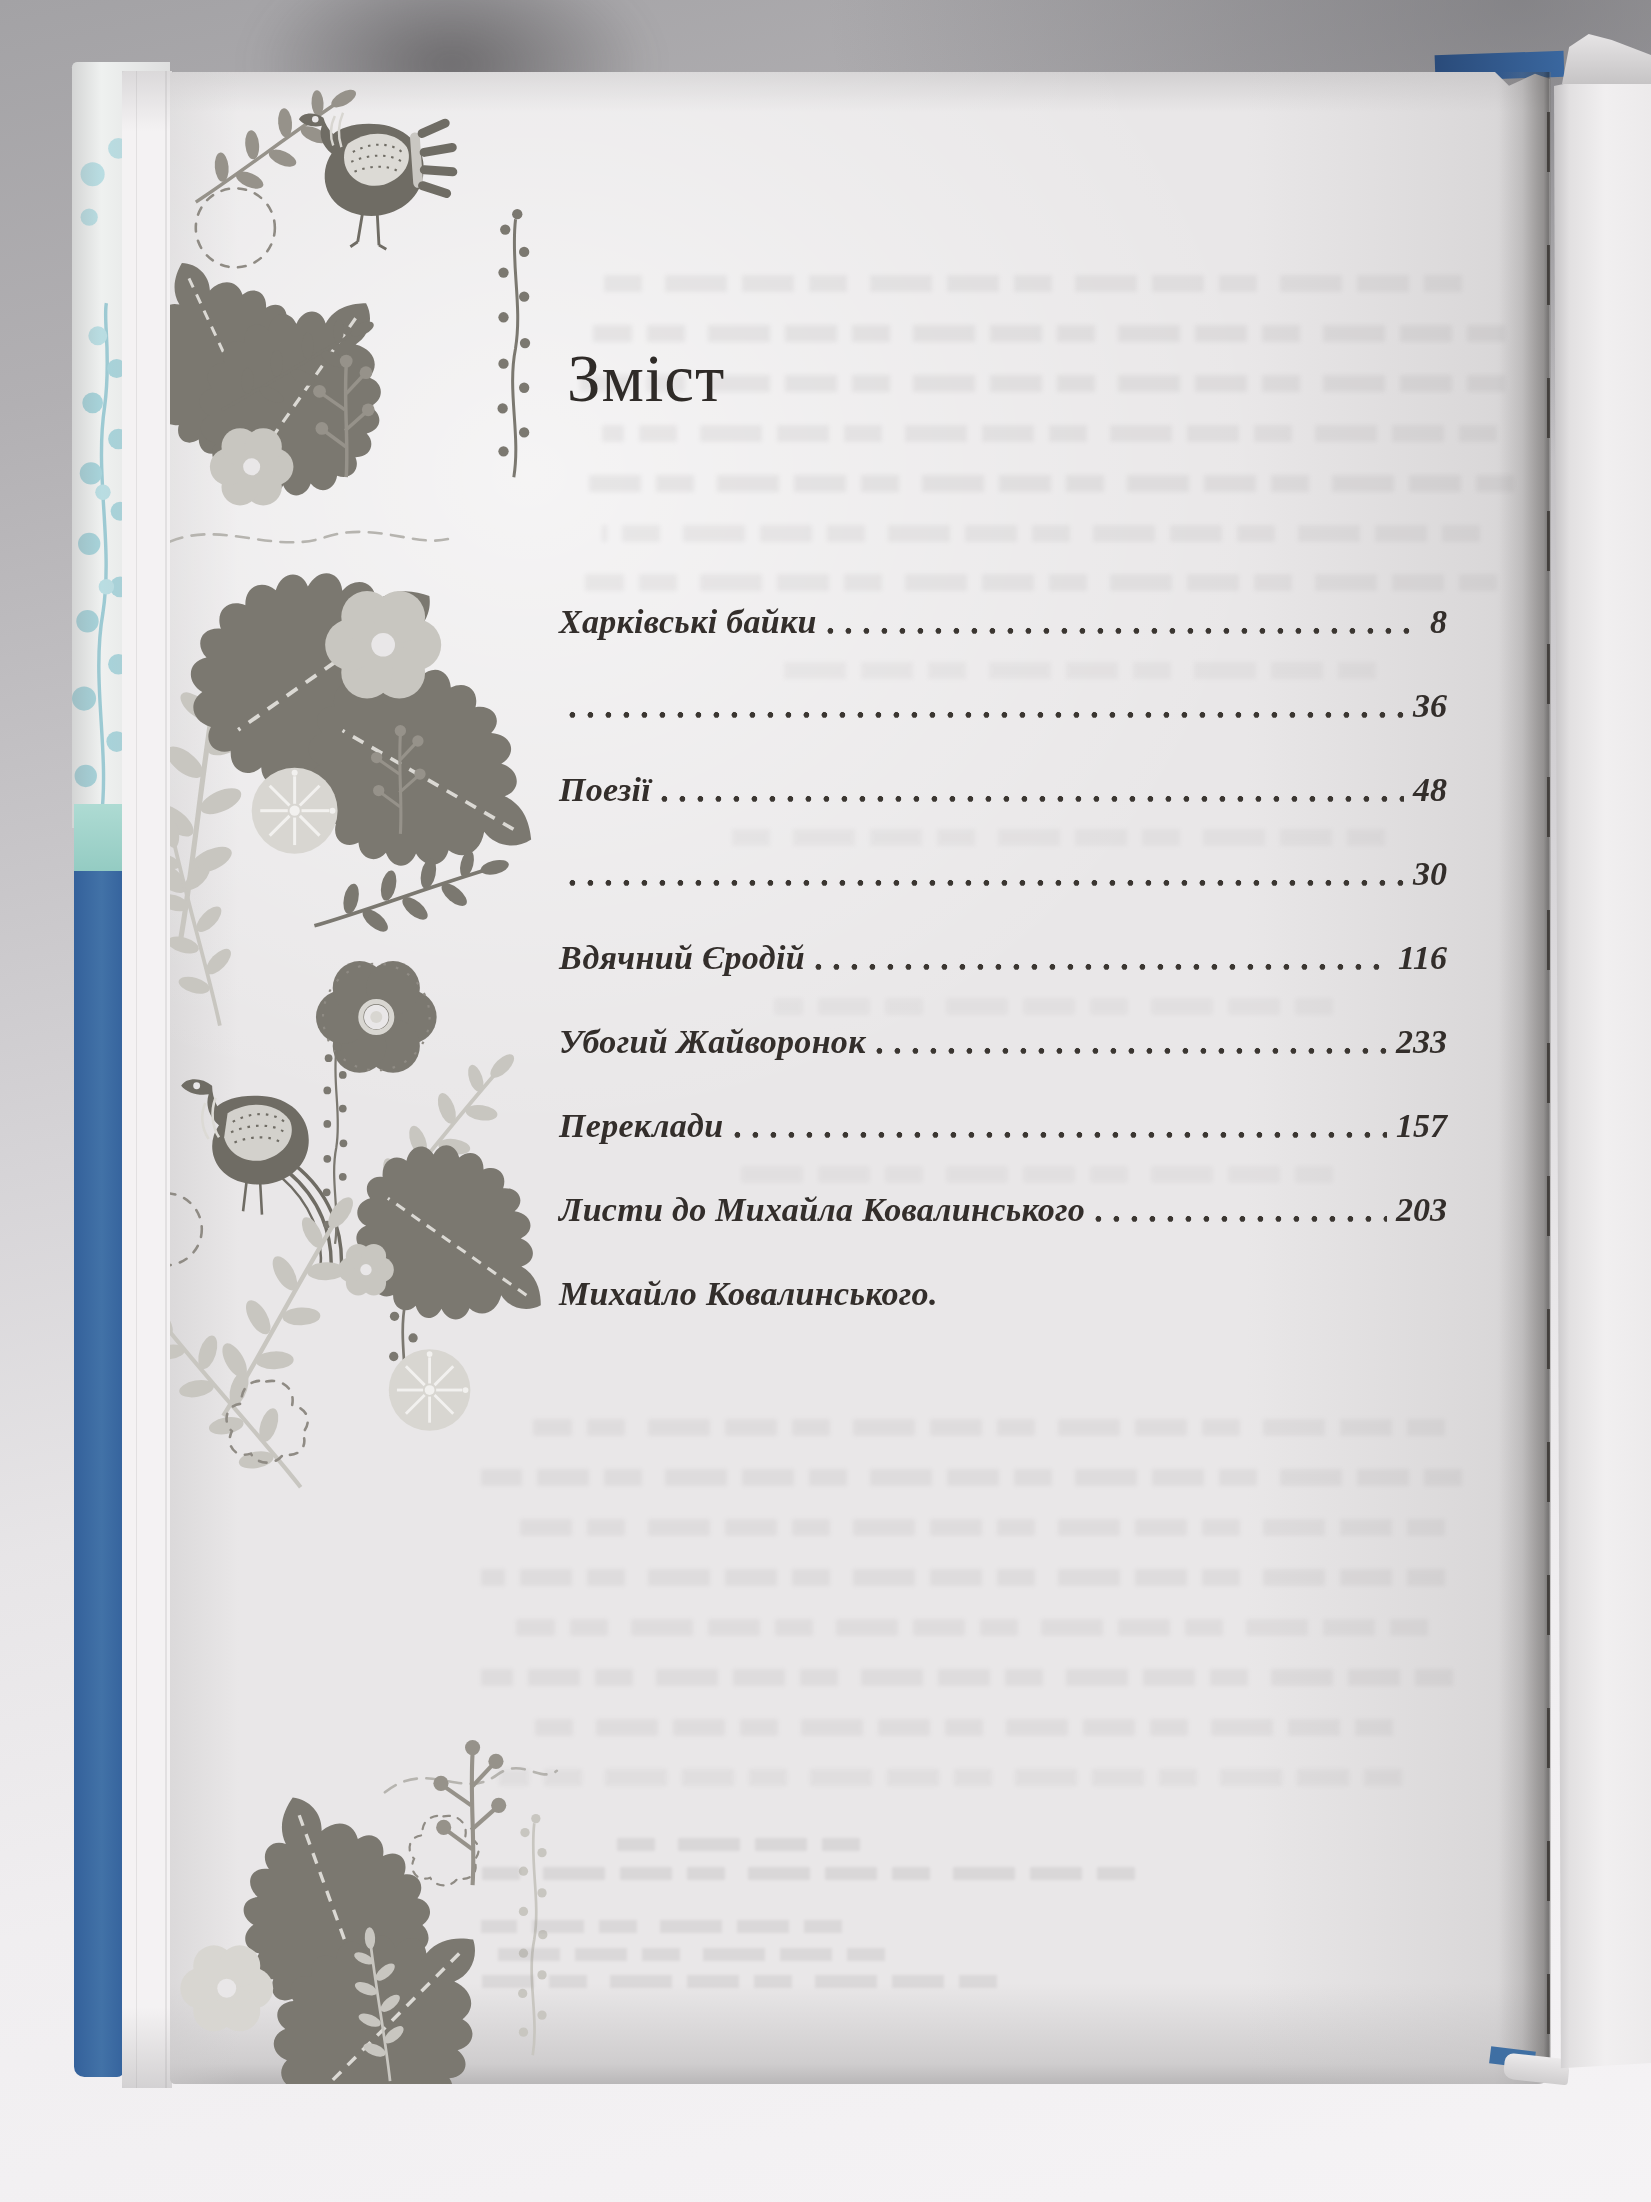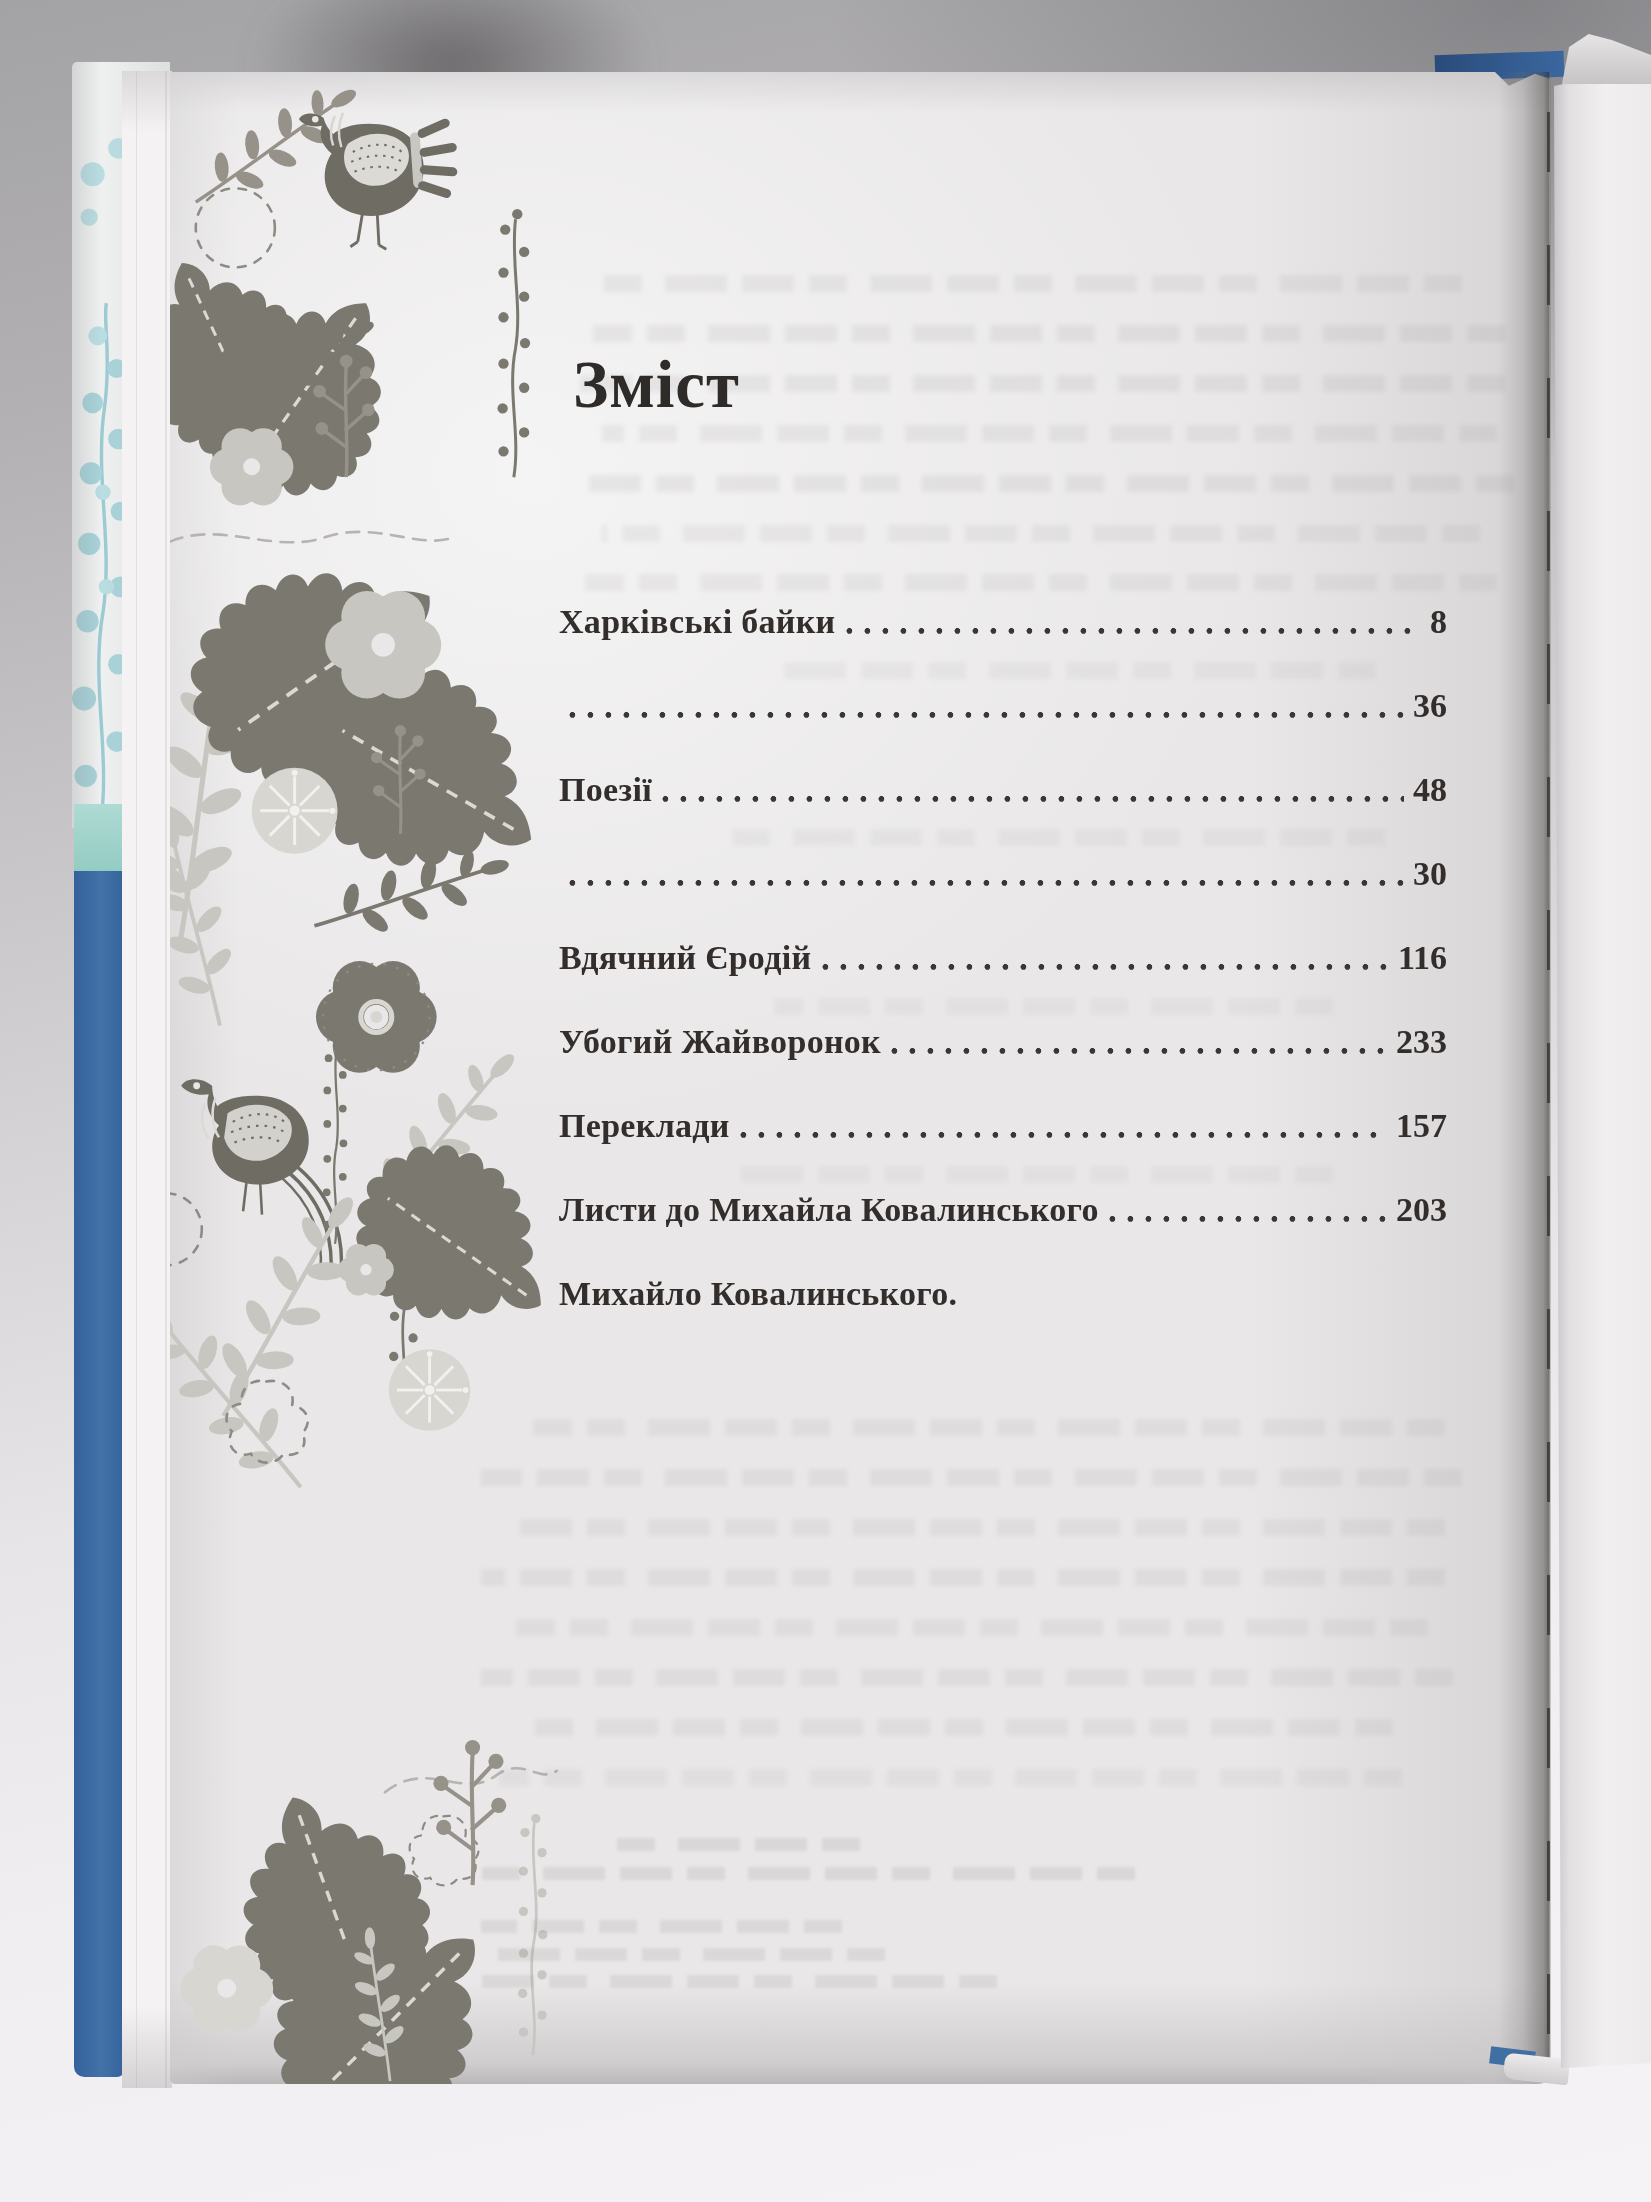--- a/index.html
+++ b/index.html
@@ -49,23 +49,23 @@
       border-radius:3.4px 0 12px 5.2px;}
   .decor{position:absolute;left:0;top:0;width:404px;height:2012px;overflow:hidden;}
 
   
   .gl{position:absolute;height:17px;filter:blur(2.2px);transform:scaleX(-1);
       background:repeating-linear-gradient(90deg,#8a8788 0 38px,transparent 38px 53px,
                  #8a8788 53px 105px,transparent 105px 120px,#8a8788 120px 182px,transparent 182px 205px);}
   .gl.s{height:13px;filter:blur(1.7px);}
 
   
-  .title{position:absolute;left:389px;top:258px;margin:14px;
-      font-size:67px;font-weight:700;color:#2f2b28;letter-spacing:0.9px;line-height:1.2;}
-  .toc{position:absolute;left:389px;top:529px;width:888px;color:#332e2b;}
+  .title{position:absolute;left:389px;top:258px;margin:8px;
+      font-size:67px;font-weight:400;color:#2f2b28;letter-spacing:0.9px;line-height:1.2;}
+  .toc{position:absolute;left:389px;top:529px;width:888px;color:#332e2b;font-style:italic;}
   .toc-row{height:84px;position:relative;}
   .toc-line{display:flex;align-items:flex-end;height:41px;}
   .toc-label{font-size:34px;font-weight:700;letter-spacing:0.3px;white-space:nowrap;line-height:40px;}
   .toc-dots{flex:1;height:7.7px;margin:0 8.6px 7.7px 10.3px;min-width:31px;
       background:radial-gradient(circle at 3.4px 3.9px,#3b3631 2.6px,rgba(0,0,0,0) 3.2px);
       background-size:18px 7.7px;background-repeat:repeat-x;}
   .toc-page{font-size:34px;font-weight:700;line-height:40px;}
   .toc-line.cont{margin-top:1.7px;padding-left:38px;}
 
   

